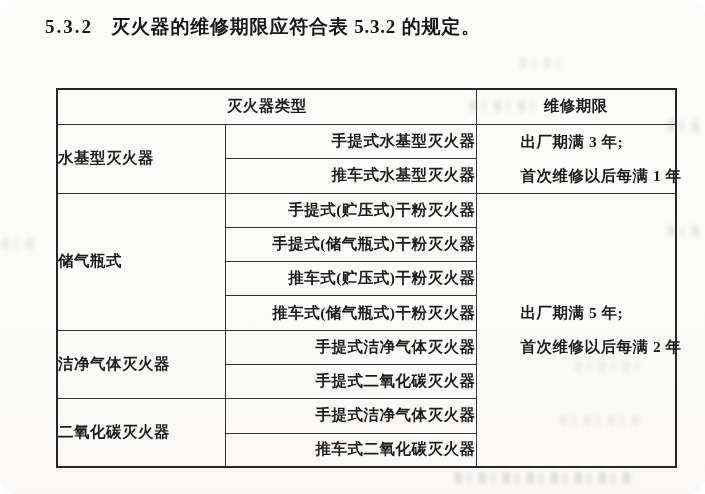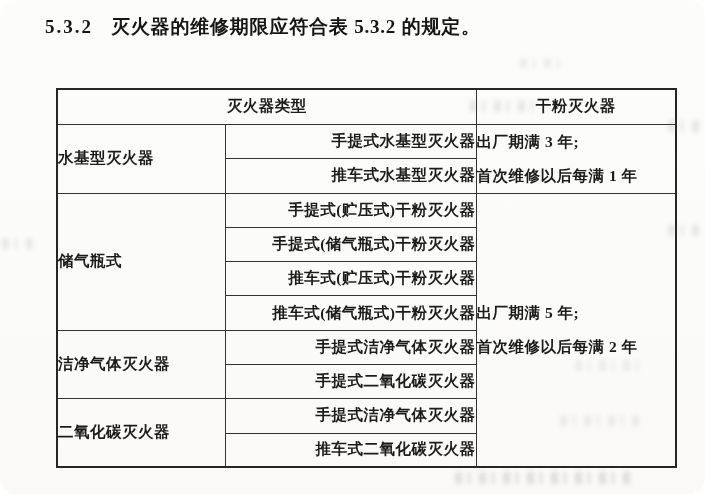--- a/index.html
+++ b/index.html
@@ -78,21 +78,21 @@
   td.typ {
     text-align: right;
     vertical-align: middle;
     padding-left: 16px;
   }
   td.period {
     text-align: left;
     vertical-align: middle;
     padding-left: 12px;
   }
-  td.period .pline { line-height: 34px; white-space: nowrap; }
+  td.period .pline { line-height: 34px; white-space: nowrap; padding-left: 44px; }
 
   
   .artifact {
     position: absolute;
     pointer-events: none;
     filter: blur(2px);
     opacity: 0.14;
     background: repeating-linear-gradient(90deg,
       #6b6b6b 0 7px, transparent 7px 12px, #8a8a8a 12px 16px, transparent 16px 24px);
   }
@@ -117,21 +117,21 @@
 
   <table class="maint">
     <colgroup>
       <col style="width:168px">
       <col style="width:251px">
       <col style="width:200px">
     </colgroup>
     <tbody>
       <tr class="hdr">
         <th class="type-hdr" colspan="2">灭火器类型</th>
-        <th class="period-hdr">干粉灭火器</th>
+        <th class="period-hdr">维修期限</th>
       </tr>
 
       <tr>
         <td class="cat" rowspan="2">水基型灭火器</td>
         <td class="typ">手提式水基型灭火器</td>
         <td class="period" rowspan="2">
           <div class="pline">出厂期满 3 年;</div>
           <div class="pline">首次维修以后每满 1 年</div>
         </td>
       </tr>

